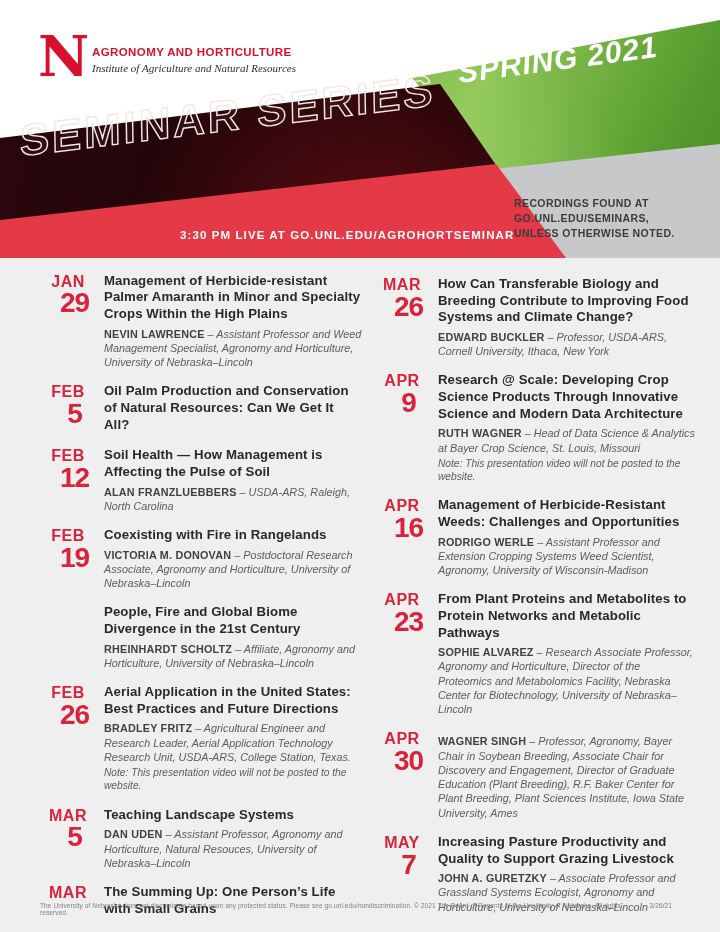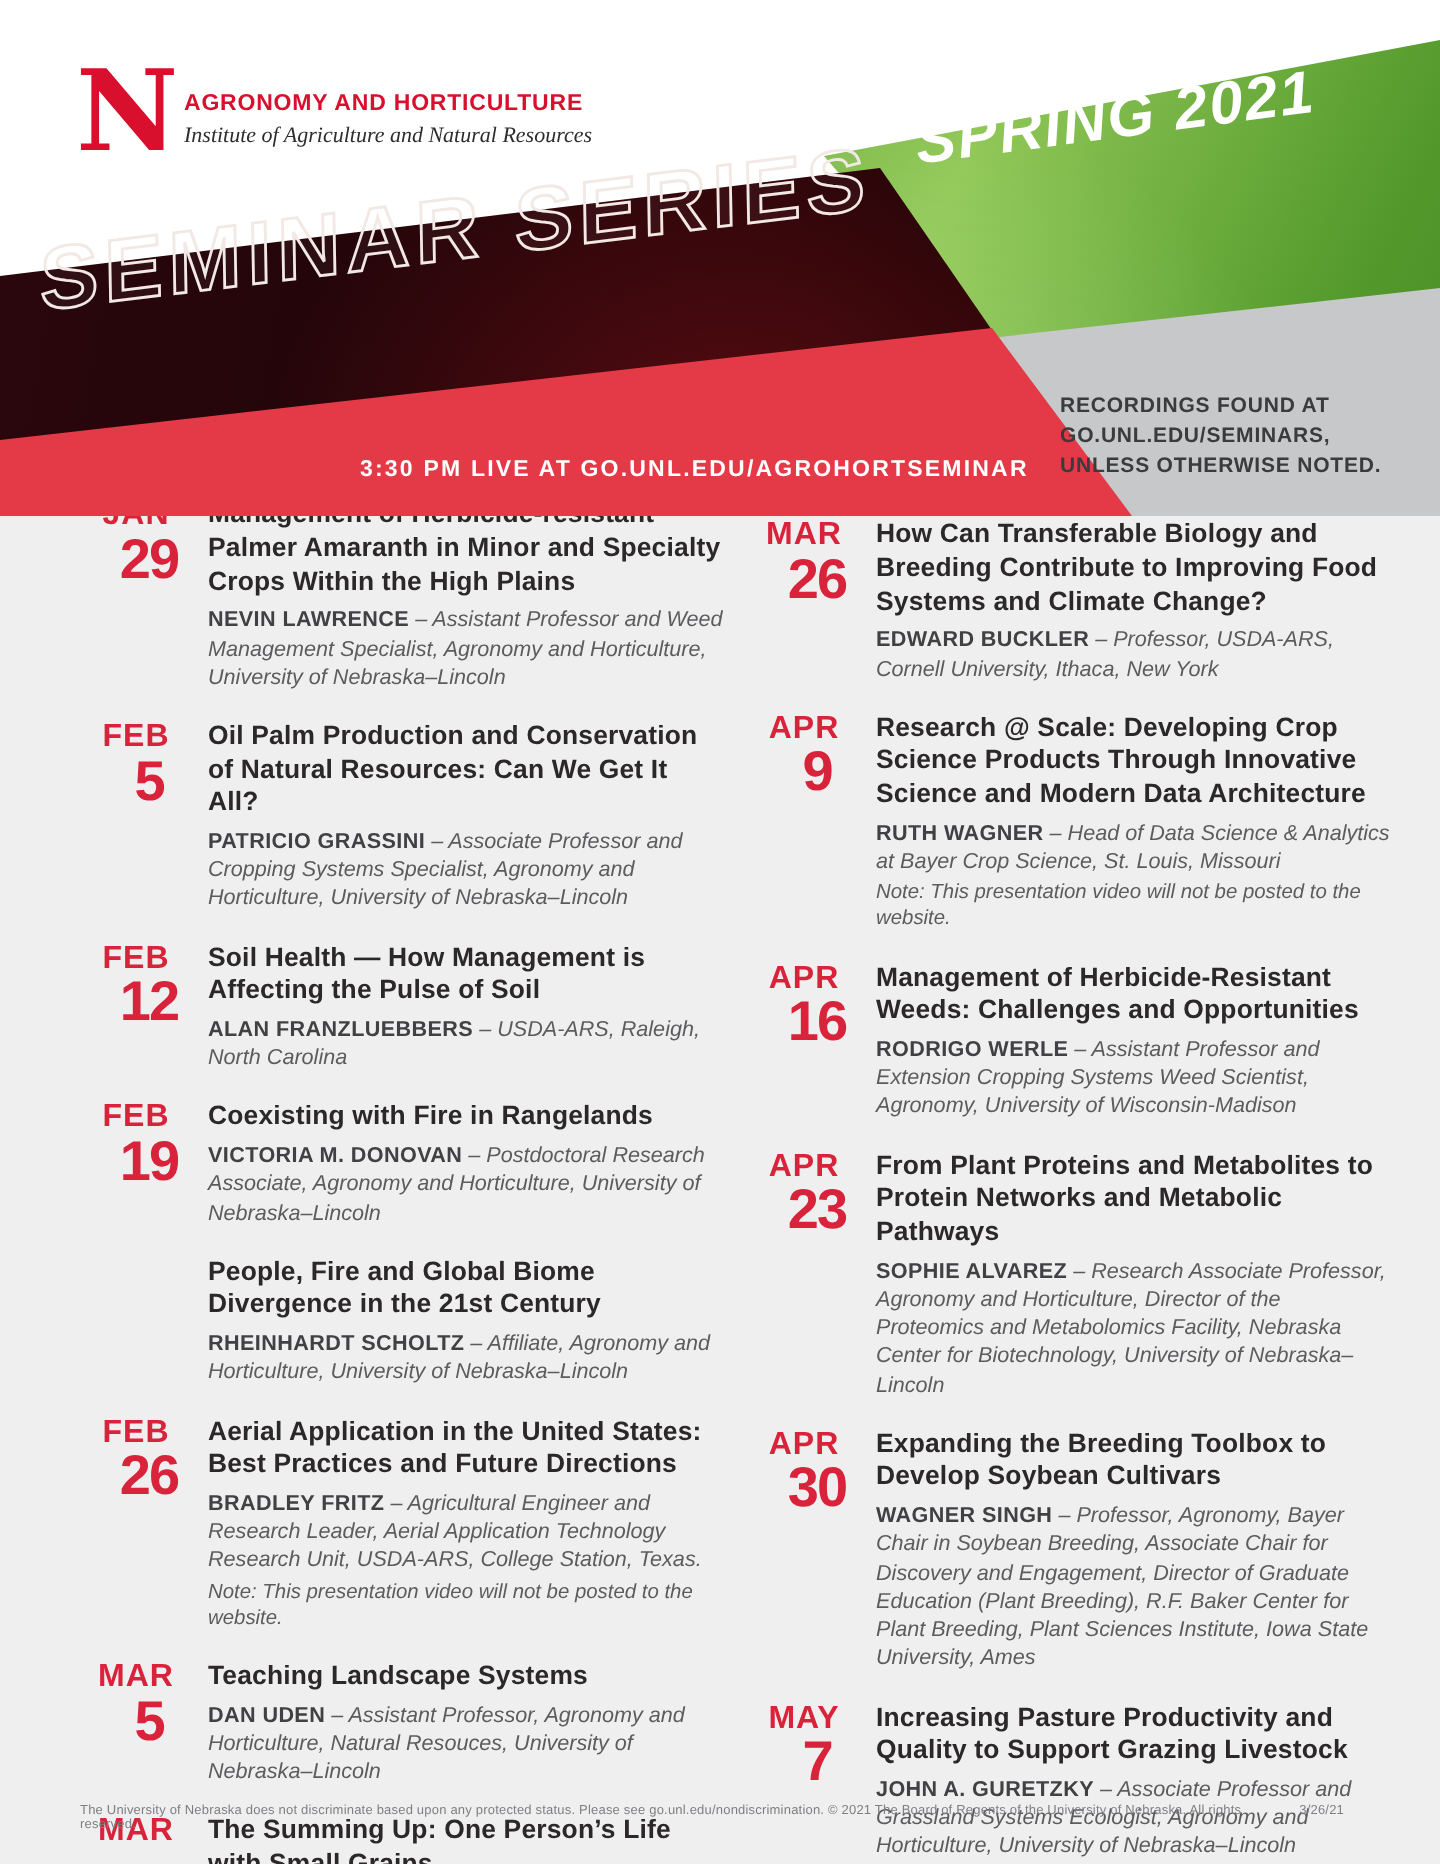--- a/index.html
+++ b/index.html
@@ -62,21 +62,21 @@
     transform:rotate(-7.5deg); transform-origin:left center;
     font-weight:bold; font-style:italic; font-size:30px; letter-spacing:1px;
     color:#ffffff; white-space:nowrap;
   }
   .live-info {
     position:absolute; left:180px; top:229px; width:320px; z-index:6;
     text-align:center; color:#ffffff; font-weight:bold;
     font-size:11.5px; letter-spacing:1.1px; white-space:nowrap;
   }
   .recordings {
-    position:absolute; left:530px; top:196px; z-index:6;
+    position:absolute; left:514px; top:196px; z-index:6;
     font-weight:bold; font-size:10.5px; letter-spacing:0.4px;
     color:#3b3b3d; line-height:1.45; white-space:pre-line;
   }
   
   .body-section {
     position:absolute; top:258px; left:0; width:720px; bottom:0;
     background:#f0eff0; box-sizing:border-box;
     padding:14px 24px 0 44px;
     display:flex; gap:16px; z-index:0;align-items:center;
   }
@@ -121,24 +121,20 @@
     </div>
   </div>
 
   <div class="entry">
     <div class="date">
       <div class="month">FEB</div>
       <div class="day">5</div>
     </div>
     <div class="content">
       <div class="title">Oil Palm Production and Conservation of Natural Resources: Can We Get It All?</div>
-      <div class="speaker">
-        <span class="sp-name">PATRICIO GRASSINI</span>
-        <span class="sp-role"> – Associate Professor and Cropping Systems Specialist, Agronomy and Horticulture, University of Nebraska–Lincoln</span>
-      </div>
 
     </div>
   </div>
 
   <div class="entry">
     <div class="date">
       <div class="month">FEB</div>
       <div class="day">12</div>
     </div>
     <div class="content">
@@ -282,21 +278,20 @@
 
     </div>
   </div>
 
   <div class="entry">
     <div class="date">
       <div class="month">APR</div>
       <div class="day">30</div>
     </div>
     <div class="content">
-      <div class="title">Expanding the Breeding Toolbox to Develop Soybean Cultivars</div>
       <div class="speaker">
         <span class="sp-name">WAGNER SINGH</span>
         <span class="sp-role"> – Professor, Agronomy, Bayer Chair in Soybean Breeding, Associate Chair for Discovery and Engagement, Director of Graduate Education (Plant Breeding), R.F. Baker Center for Plant Breeding, Plant Sciences Institute, Iowa State University, Ames</span>
       </div>
 
     </div>
   </div>
 
   <div class="entry">
     <div class="date">

